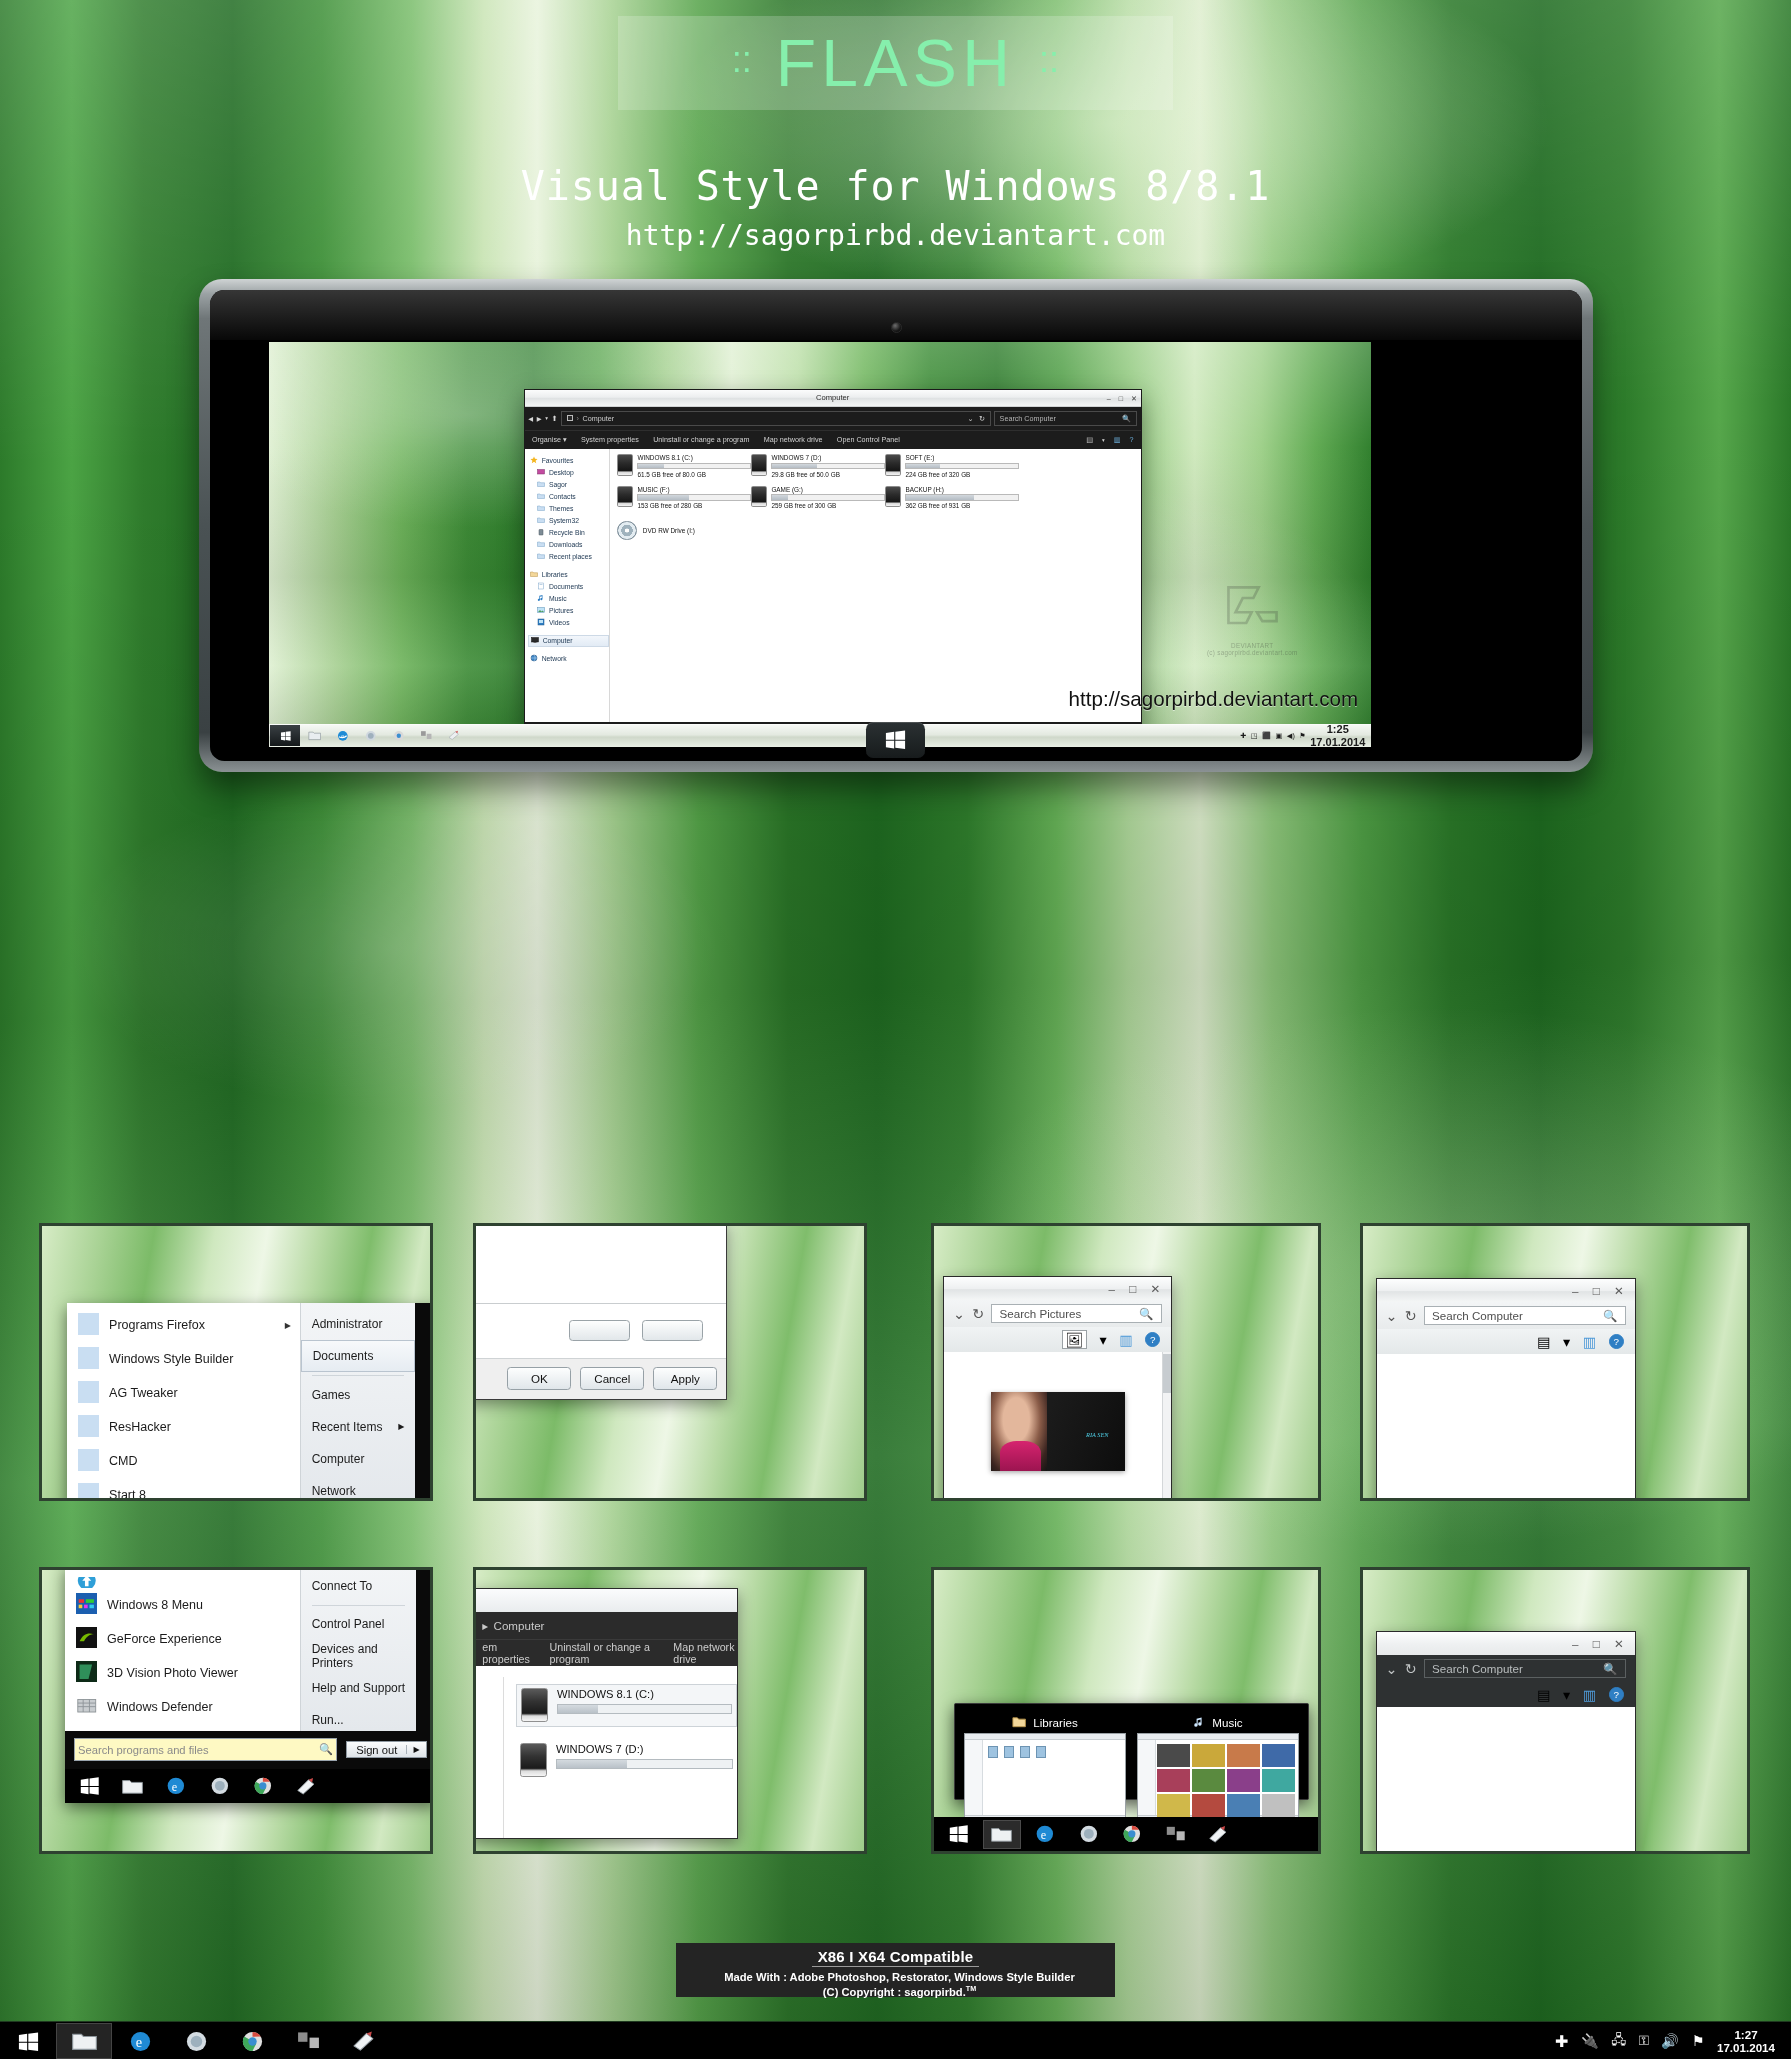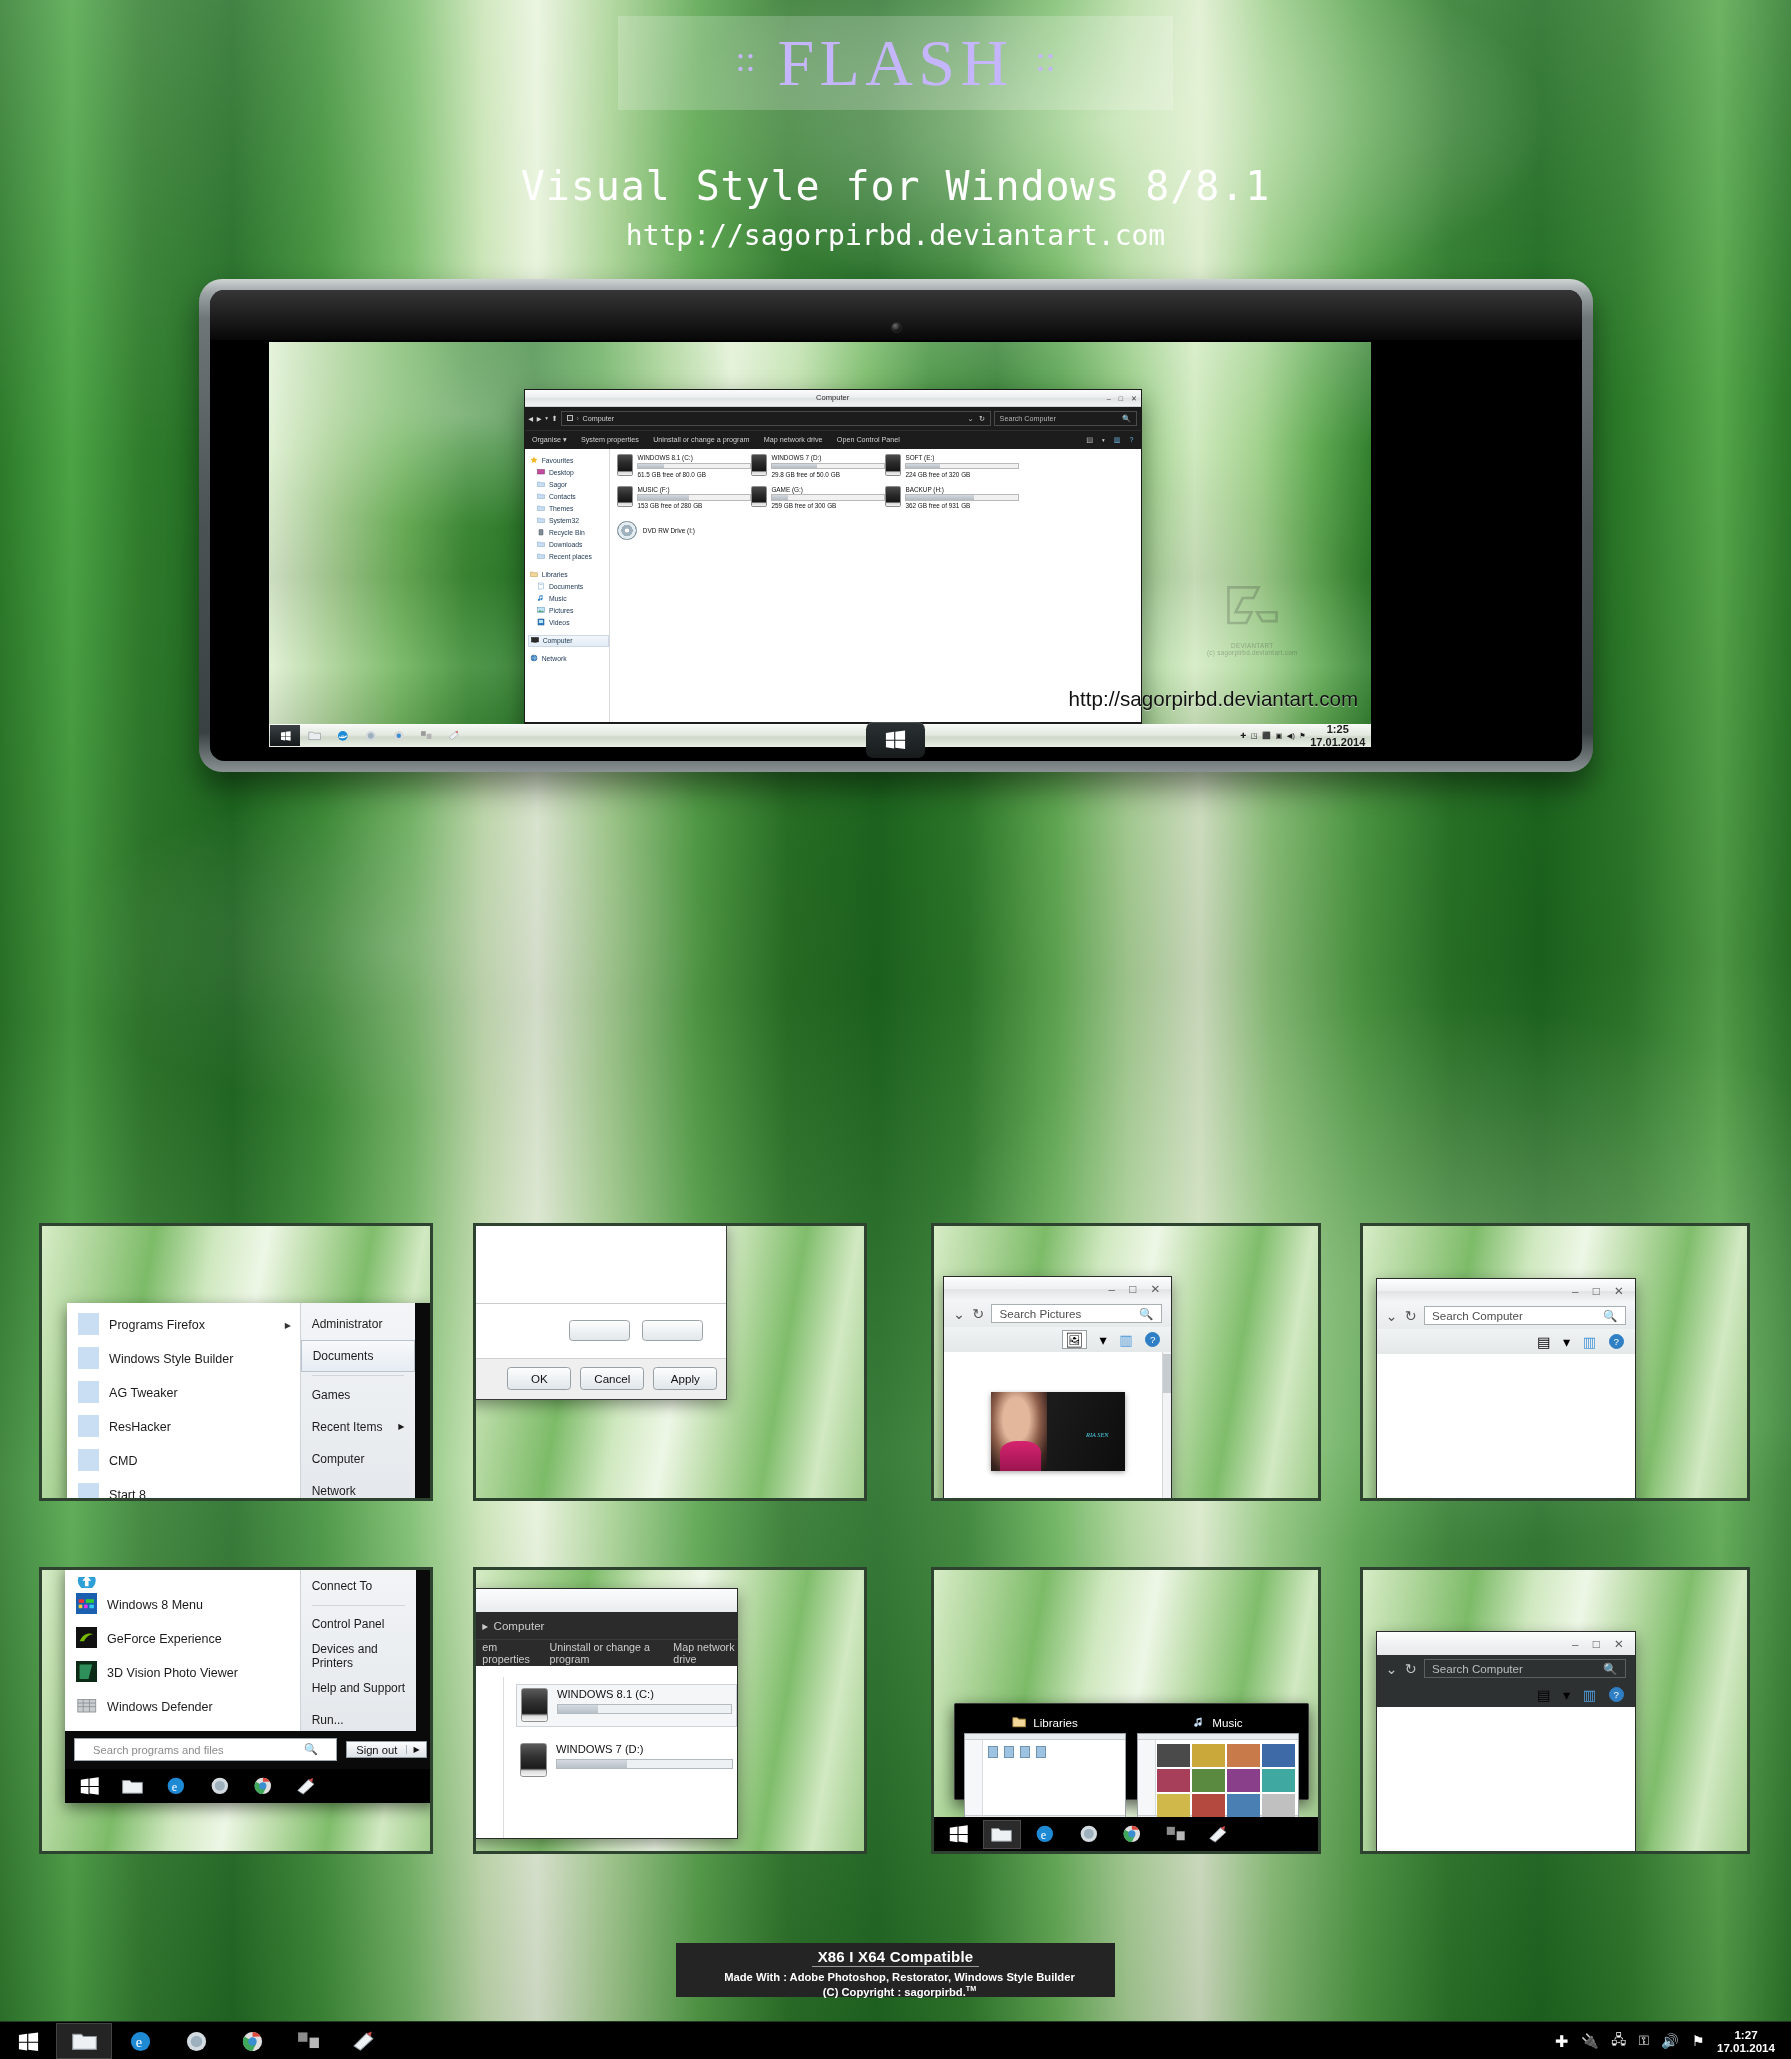--- a/index.html
+++ b/index.html
@@ -35,22 +35,22 @@
   }
 
   
   #header { position: absolute; top: 0; left: 0; width: 1791px; height: 269px; }
   .flash-plate {
     position: absolute; left: 618px; top: 16px; width: 555px; height: 94px;
     background: rgba(255,255,255,0.20);
     display: flex; align-items: center; justify-content: center;
   }
   .flash-text {
-    font-family: Liberation Serif, serif;
-    font-size: 66px; color: #c4b5fd; letter-spacing: 5.4px; font-weight: 400;
+    font-family: Liberation Sans, sans-serif;
+    font-size: 66px; color: #86efac; letter-spacing: 5.4px; font-weight: 400;
     white-space: nowrap;
   }
   .flash-dots { font-size: 36px; vertical-align: 14.3px; letter-spacing: 0px; }
   .subtitle {
     position: absolute; top: 163px; left: 0; width: 1791px; text-align: center;
     font-family: "DejaVu Sans Mono", monospace;
     font-size: 40px; color: #ffffff; letter-spacing: 0.9px;
   }
   .sub-url {
     position: absolute; top: 219px; left: 0; width: 1791px; text-align: center;
@@ -238,22 +238,22 @@
     border-left: 0.9px solid #cfd4d8; width: 115px; padding: 5.4px 0; font-size: 12px; color: #1b1b1b;
   }
   .sm-ritem { height: 32px; display: flex; align-items: center; padding: 0 10.7px; }
   .sm-ritem.sel { background: linear-gradient(180deg,#f7f9fb,#e6ecf2); border: 0.9px solid #b9c4cf; }
   .sm-ritem .arrow { margin-left: auto; font-size: 8px; }
   .sm-sep { height: 0.9px; background: #cfd5da; margin: 2.7px 10.7px; }
   .sm-bottom {
     height: 38px; background: #0a0a0a; display: flex; align-items: center; gap: 9px; padding: 0 9px;
   }
   .sm-search {
-    flex: 1; height: 22.4px; background: #ffffff; border: 0.9px solid #9aa4ad;
-    display: flex; align-items: center; justify-content: space-between; padding: 0 18px;
+    flex: 1; height: 22.4px; background: #fef9c3; border: 0.9px solid #9aa4ad;
+    display: flex; align-items: center; justify-content: space-between; padding: 0 3px;
     font-size: 11.2px; color: #8a8a8a;
   }
   .sm-signout {
     height: 17px; background: linear-gradient(180deg,#fbfcfd,#dfe4e9); border: 0.9px solid #8e98a1;
     display: flex; align-items: center; font-size: 11.2px; color: #111;
   }
   .sm-signout span.lbl { padding: 0 9px; }
   .sm-signout span.car { border-left: 0.9px solid #a7b0b8; padding: 0 6.3px; font-size: 8px; }
 
   .mini-taskbar {

